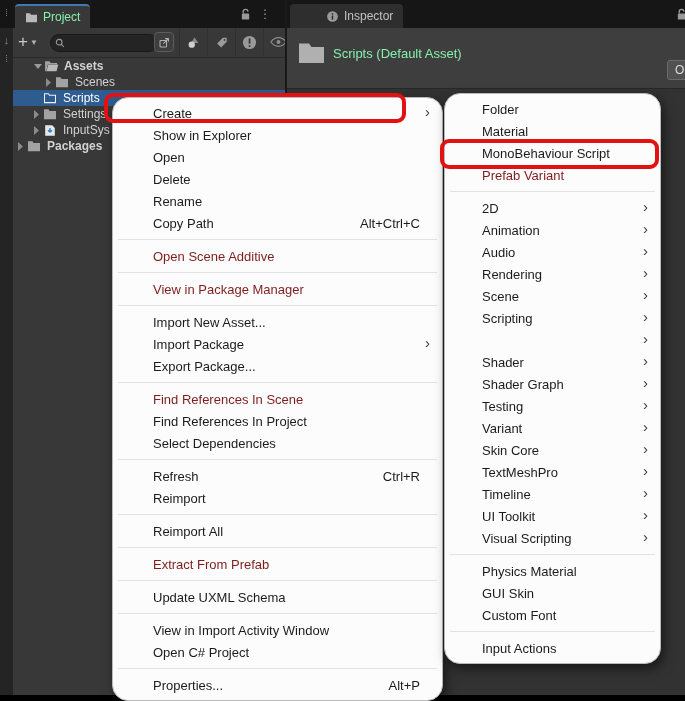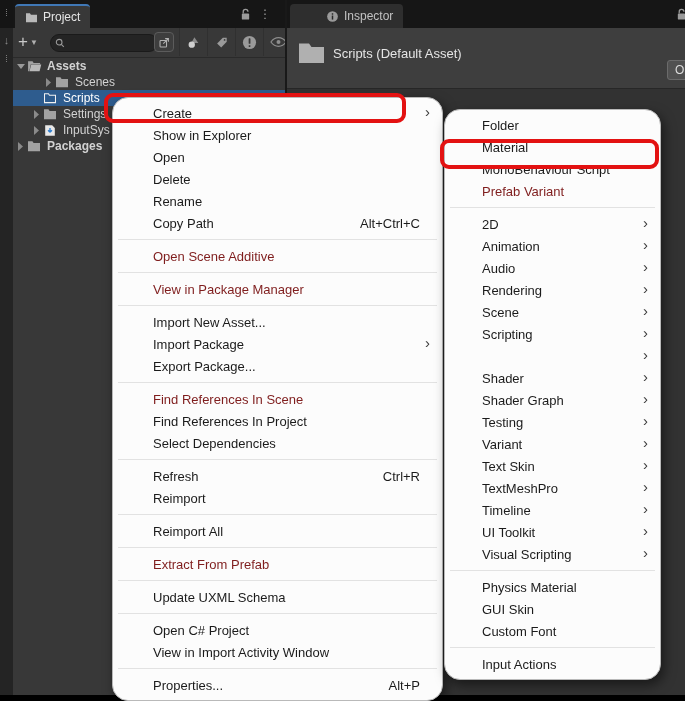--- a/index.html
+++ b/index.html
@@ -10,21 +10,21 @@
   .lstrip .seg1{position:absolute;left:0;top:0;width:13px;height:28px;background:#151515;}
   .lstrip .g{position:absolute;left:0;width:13px;text-align:center;color:#8a8a8a;font-size:9px;}
   
   .proj{position:absolute;left:13px;top:0;width:272px;height:695px;background:#383838;}
   .insp{position:absolute;left:287px;top:0;width:398px;height:695px;background:#323232;overflow:hidden;}
   .vdiv{position:absolute;left:285px;top:0;width:2px;height:695px;background:#191919;}
   .bottombar{position:absolute;left:0;top:695px;width:685px;height:6px;background:#000;}
   
   .tabstrip{position:absolute;left:0;top:0;right:0;height:28px;background:#161616;}
   .tab{position:absolute;top:4px;height:24px;border-radius:4px 4px 0 0;display:flex;align-items:center;
-       padding:0 10px;font-size:12px;color:#e5e5e5;gap:5px;}
+       padding:0 10px;font-size:12px;color:#86efac;gap:5px;}
   .tab.active{background:#383838;border-top:2px solid #4078b6;height:22px;}
   .tab.dark{background:#2e2e2e;color:#c2c2c2;padding-left:36px;}
   .tabicons{position:absolute;top:7px;display:flex;gap:8px;align-items:center;color:#9a9a9a;}
   .kebab{font-size:12px;letter-spacing:0;color:#9a9a9a;line-height:14px;}
   
   .ptool{position:absolute;left:0;top:28px;width:272px;height:29px;background:#383838;border-bottom:1px solid #2a2a2a;}
   .plus{position:absolute;left:5px;top:3px;width:26px;height:22px;color:#c9c9c9;font-size:17px;display:flex;align-items:center;gap:2px;cursor:default;}
   .plus .caret{font-size:8px;color:#b0b0b0;}
   .searchwrap{position:absolute;left:37px;top:6px;width:108px;height:18px;background:#242424;border:1px solid #1a1a1a;border-radius:9px;display:flex;align-items:center;padding:0 4px;box-sizing:border-box;}
   .searchwrap input{background:transparent;border:0;outline:none;color:#ddd;font-size:11px;width:70px;margin-left:3px;font-family:"Liberation Sans",sans-serif;}
@@ -35,21 +35,21 @@
   
   .tree{position:absolute;left:0;top:58px;width:272px;}
   .trow{height:16px;display:flex;align-items:center;font-size:12px;color:#d2d2d2;position:relative;}
   .trow.sel{background:#2e5c8e;color:#fff;}
   .trow.bold{font-weight:bold;}
   .twisty{width:10px;display:inline-block;text-align:center;color:#999;font-size:8px;flex:none;}
   .ticon{width:16px;height:14px;flex:none;margin-right:4px;display:inline-flex;align-items:center;}
   
   .ihead{position:absolute;left:0;top:28px;width:398px;height:60px;background:#3e3e3e;border-bottom:1px solid #272727;}
   .ihead .bigfolder{position:absolute;left:11px;top:13px;}
-  .ihead .title{position:absolute;left:46px;top:18px;font-size:13px;color:#e5e5e5;}
+  .ihead .title{position:absolute;left:46px;top:18px;font-size:13px;color:#86efac;}
   .openbtn{position:absolute;left:380px;top:32px;width:52px;height:20px;background:#515151;border:1px solid #6b6b6b;border-radius:3px;color:#dcdcdc;font-size:12px;display:flex;align-items:center;padding-left:7px;box-sizing:border-box;}
   .ibody{position:absolute;left:0;top:89px;width:398px;height:606px;background:#323232;}
   .isplock{position:absolute;left:389px;top:8px;}
   
   .menu{position:absolute;background:#fcfcfc;border:1px solid #b9b9b9;border-radius:16px;
         box-shadow:3px 5px 12px rgba(0,0,0,.5);padding:4px 4px;box-sizing:border-box;z-index:10;
         font-size:13px;color:#1b1b1b;}
   .menu .mi{height:22px;display:flex;align-items:center;padding:0 18px 0 36px;position:relative;white-space:nowrap;}
   .menu.sub .mi{padding-left:33px;padding-right:14px;}
   .mi .lbl{flex:1;}
@@ -141,21 +141,21 @@
                 <circle cx="9" cy="6" r="2.1" fill="#8d8d8d"></circle>
               </svg>
           </span>
           <span>22</span>
         </div>
       </div>
     </div>
 
     <div class="tree">
 
-    <div class="trow bold" style="padding-left: 4px;">
+    <div class="trow bold" style="padding-left: 21px;">
           <span class="twisty">
             <svg width="8" height="7" viewBox="0 0 8 7">
               <path d="M0 1h8L4 6z" fill="#999"></path>
             </svg>
           </span>
           <span class="ticon">
             <svg width="15" height="12" viewBox="0 0 17 14">
               <path d="M1 1.5h5.2l1.3 2H15V5H4.2L2.4 13H1z" fill="#a2a2a2"></path>
               <path d="M4.6 5.3H16.4L14.4 13H2.7z" fill="#b9b9b9"></path>
             </svg>
@@ -347,36 +347,36 @@
         <span class="lbl">Extract From Prefab</span>
 
       </div>
       <div class="msep"></div>
       <div class="mi">
         <span class="lbl">Update UXML Schema</span>
 
       </div>
       <div class="msep"></div>
       <div class="mi">
+        <span class="lbl">View in Import Activity Window</span>
+
+      </div>
+      <div class="mi">
         <span class="lbl">Open C# Project</span>
-
-      </div>
-      <div class="mi">
-        <span class="lbl">View in Import Activity Window</span>
 
       </div>
       <div class="msep"></div>
       <div class="mi">
         <span class="lbl">Properties...</span>
         <span class="sc">Alt+P</span>
 
       </div>
     </div>
 
-  <div class="menu sub" style="left:444px;top:109px;width:217px;">
+  <div class="menu sub" style="left:444px;top:93px;width:217px;">
 
   <div class="mi">
         <span class="lbl">Folder</span>
 
       </div>
       <div class="mi">
         <span class="lbl">Material</span>
 
       </div>
       <div class="mi">
@@ -436,21 +436,21 @@
         <span class="lbl">Testing</span>
 
         <span class="arr">›</span>
       </div>
       <div class="mi">
         <span class="lbl">Variant</span>
 
         <span class="arr">›</span>
       </div>
       <div class="mi">
-        <span class="lbl">Text Skin</span>
+        <span class="lbl">Skin Core</span>
 
         <span class="arr">›</span>
       </div>
       <div class="mi">
         <span class="lbl">TextMeshPro</span>
 
         <span class="arr">›</span>
       </div>
       <div class="mi">
         <span class="lbl">Timeline</span>

